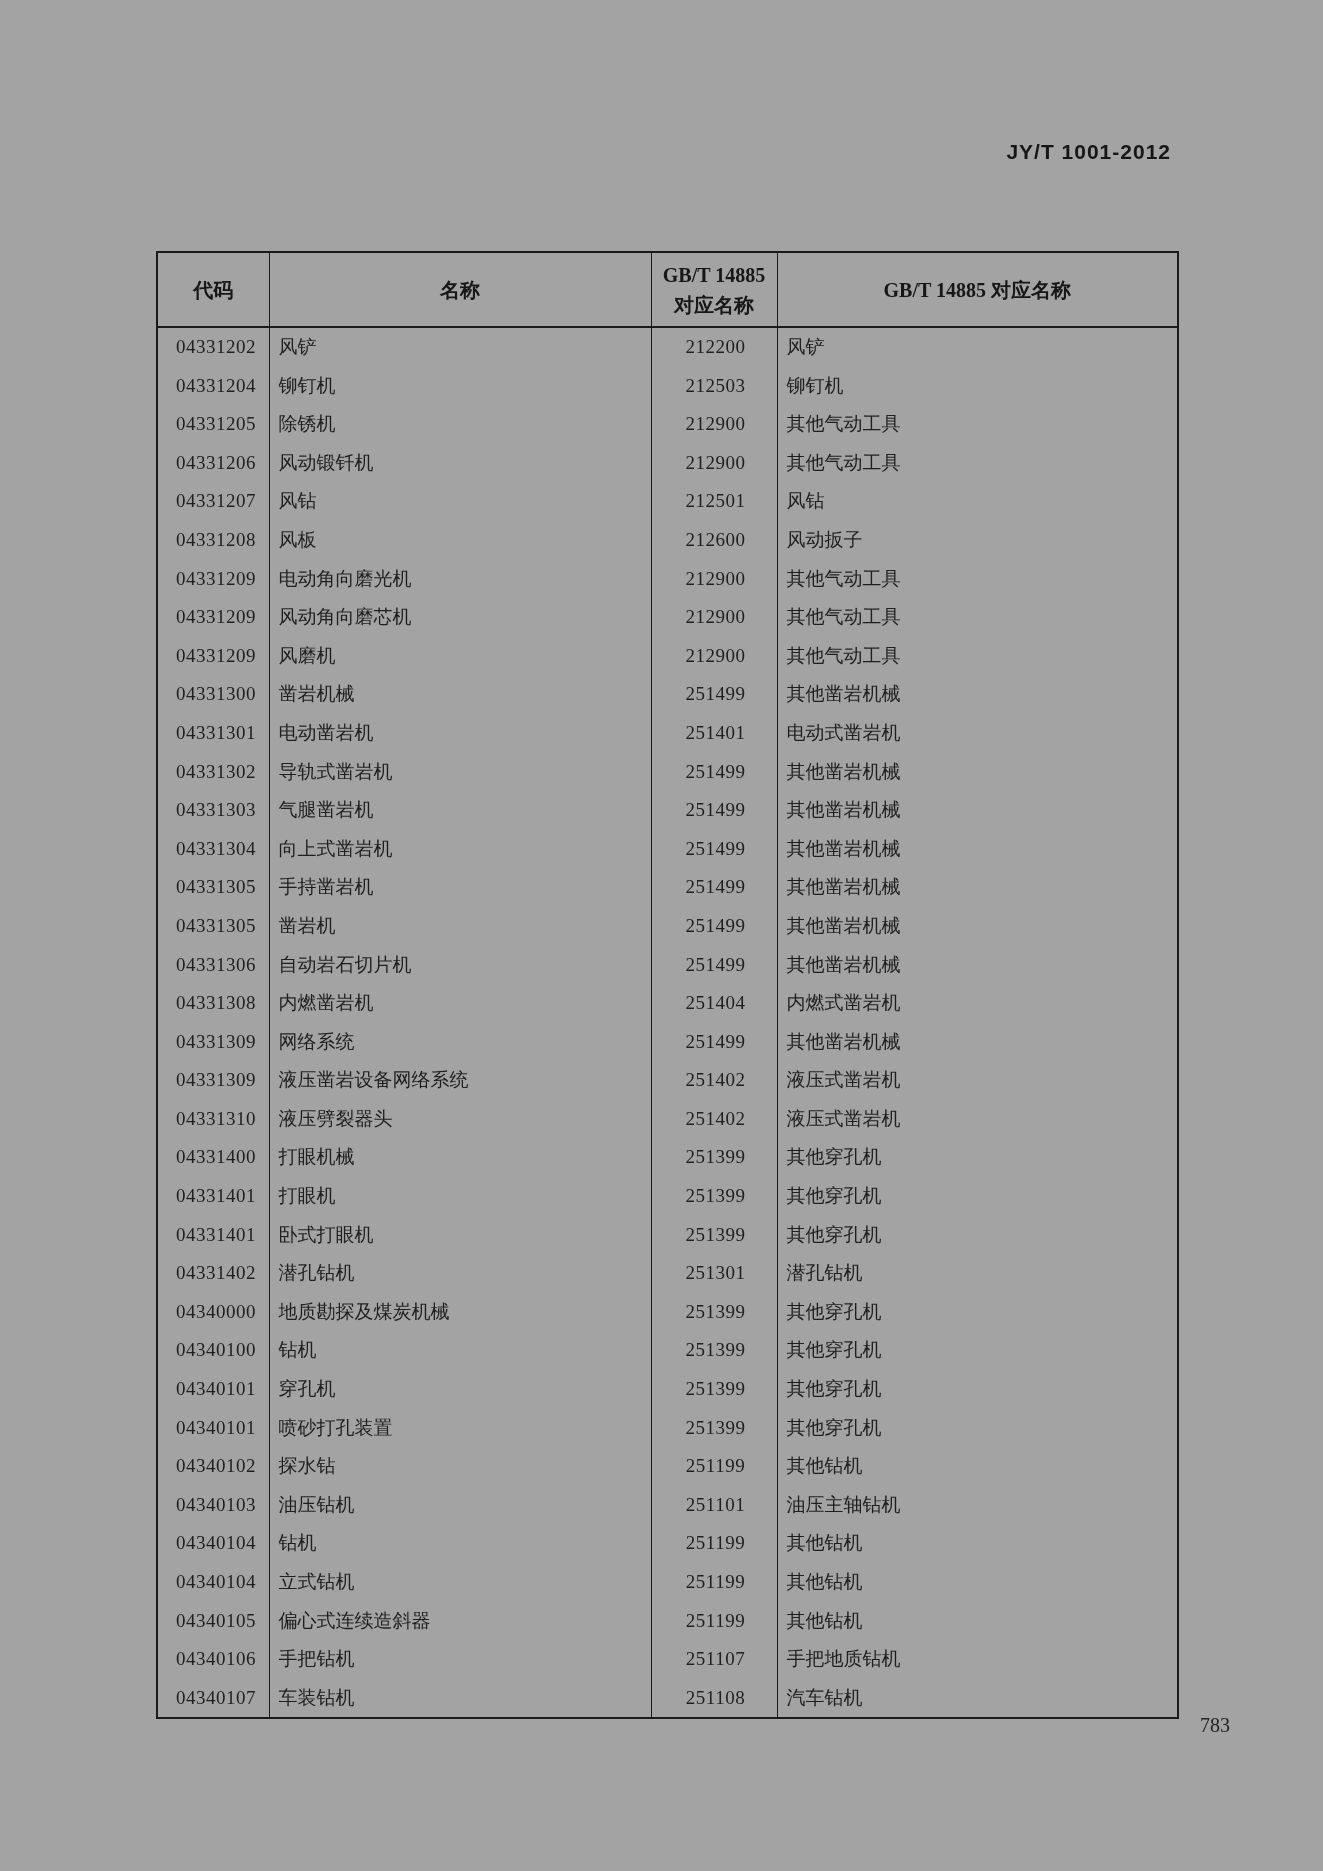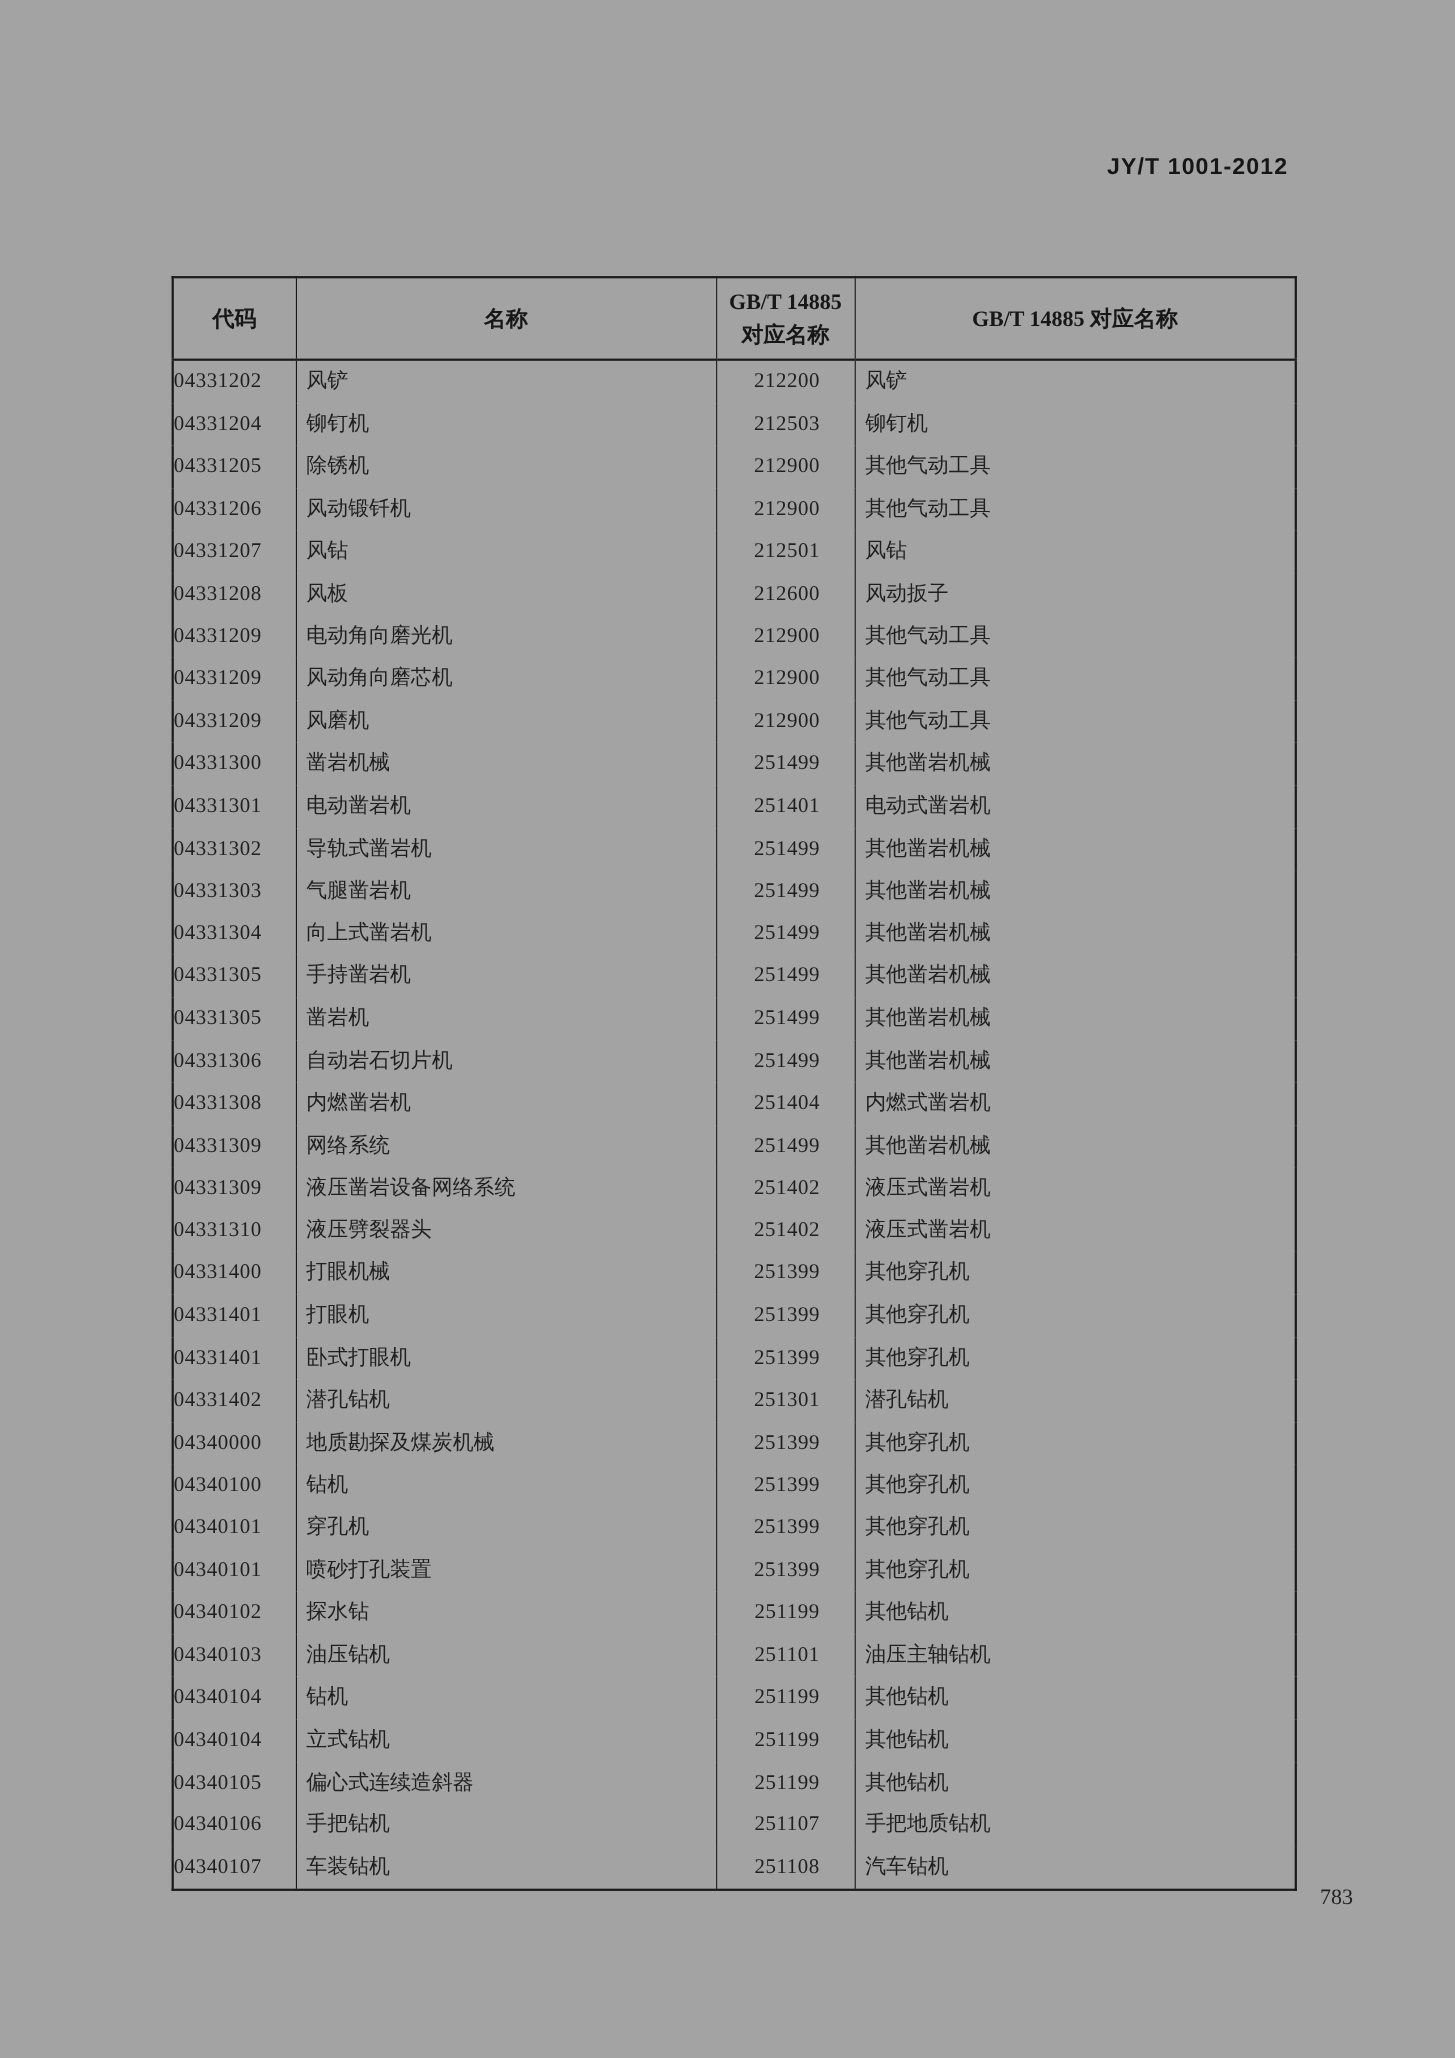--- a/index.html
+++ b/index.html
@@ -59,21 +59,21 @@
   thead th .hline {
     line-height: 30px;
   }
   tbody td {
     height: 36.6px;
     line-height: 36.6px;
     font-size: 19px;
     vertical-align: middle;
     color: #1f1f1f;
   }
-  td.c1 { padding-left: 0;  letter-spacing: 0.5px; }
+  td.c1 { padding-left: 18px;  letter-spacing: 0.5px; }
   td.c2 { padding-left: 9px; }
   td.c3 { padding-left: 4px;  letter-spacing: 0.5px; text-align: center; }
   td.c4 { padding-left: 9px; }
   .page-num {
     position: absolute;
     top: 1714px;
     left: 1200px;
     font-family: "Liberation Serif", serif;
     font-size: 20px;
     color: #222222;

